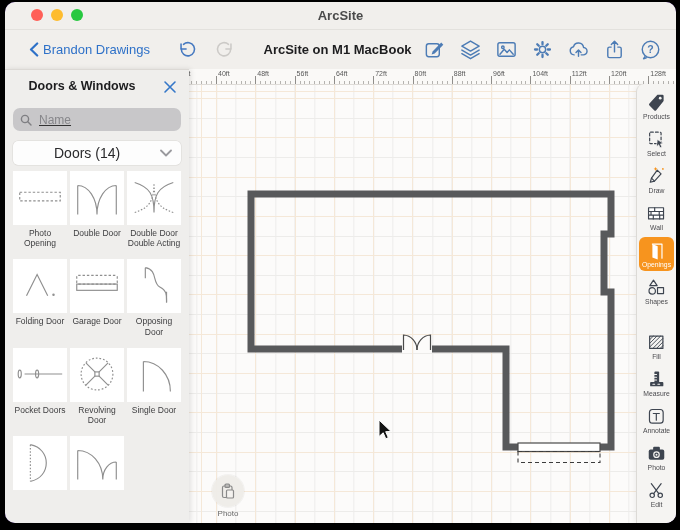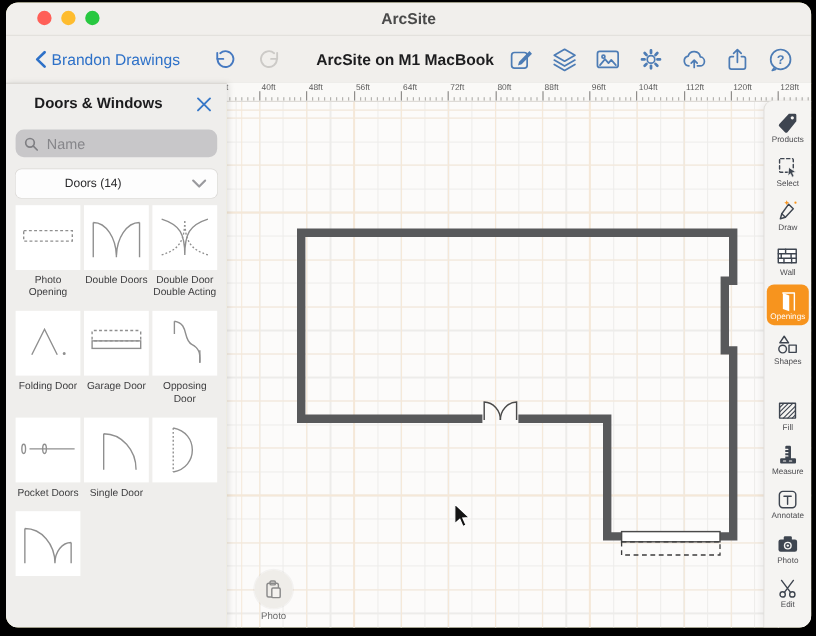--- a/index.html
+++ b/index.html
@@ -1,17 +1,17 @@
 <!DOCTYPE html>
 <html><head>
 <meta charset="utf-8">
 <style>
   html,body{margin:0;padding:0;background:#000;width:680px;height:530px;overflow:hidden;
     font-family:"Liberation Sans","DejaVu Sans",sans-serif;-webkit-font-smoothing:antialiased;}
-  .window{position:absolute;left:5px;top:2px;width:671px;height:521px;background:#fef9c3;
+  .window{position:absolute;left:5px;top:2px;width:671px;height:521px;background:#4c1d95;
     border-radius:10px;overflow:hidden;box-shadow:0 8px 30px rgba(0,0,0,.6);}
   
   .titlebar{position:absolute;left:0;top:0;right:0;height:27px;background:#f1efec;border-bottom:1px solid #e3e1dd;}
   .lights{position:absolute;left:26px;top:7px;display:flex;gap:8px;}
   .light{width:12px;height:12px;border-radius:50%;}
   .light.r{background:#ff5f57;}.light.y{background:#febc2e;}.light.g{background:#28c840;}
   .win-title{position:absolute;left:0;right:0;top:6px;text-align:center;font-size:13px;font-weight:bold;color:#4a4a4a;}
   
   .toolbar{position:absolute;left:0;top:28px;right:0;height:39px;background:#f1efec;
     border-bottom:1px solid #d7d4d0;display:flex;align-items:center;}
@@ -43,25 +43,25 @@
     background:rgba(238,236,232,.95);box-shadow:0 0 0 1px rgba(0,0,0,.04);display:flex;align-items:center;justify-content:center;}
   .paste-label{position:absolute;left:3px;top:425px;width:72px;text-align:center;font-size:8px;color:#6a6a6a;}
   
   .panel{position:absolute;left:0;top:67px;width:184px;bottom:0;background:#efeeec;z-index:5;
     box-shadow:2px 0 5px rgba(0,0,0,.10);border-top:1px solid #dcd9d5;overflow:hidden;}
   .panel-header{position:relative;height:34px;}
   .panel-title{position:absolute;left:0;right:30px;top:9px;text-align:center;font-size:12.5px;font-weight:bold;color:#1c1c1e;}
   .panel-close{position:absolute;right:9px;top:7px;width:20px;height:20px;display:flex;align-items:center;justify-content:center;background:none;border:none;padding:0;}
   .search-box{position:absolute;left:8px;top:38px;width:168px;height:23px;background:#c8c7c9;border-radius:7px;
     display:flex;align-items:center;padding:0 7px;box-sizing:border-box;gap:5px;}
-  .search-box input{flex:1;border:none;background:transparent;outline:none;font-size:12px;color:#333;min-width:0;}
+  .search-box input{flex:1;border:none;background:transparent;outline:none;font-size:12px;color:#333;min-width:0;text-decoration:underline;}
   .search-box input::placeholder{color:#86868a;}
   .dropdown{position:absolute;left:8px;top:71px;width:168px;height:24px;background:#fdfdfd;border-radius:5px;
     box-shadow:0 0 0 0.5px #d9d7d4;display:flex;align-items:center;padding:0 9px;box-sizing:border-box;}
-  .dropdown-label{flex:1;font-size:10px;color:#2a2a2c;padding-left:32px;}
+  .dropdown-label{flex:1;font-size:14px;color:#2a2a2c;padding-left:32px;}
   .tiles{position:absolute;left:8px;top:101px;width:168px;display:grid;grid-template-columns:54px 54px 54px;
     column-gap:3px;row-gap:11px;}
   .tile .img{width:54px;height:54px;background:#fff;display:flex;align-items:center;justify-content:center;}
   .tile .lbl{margin-top:3px;font-size:8.5px;line-height:1.2;color:#3d3d3f;text-align:center;min-height:10px;}
   .tile svg{stroke:#8f8f8f;fill:none;stroke-width:1.2;}
   
   .sidebar{position:absolute;right:0;top:82px;width:40px;bottom:0;background:#f5f4f2;z-index:6;
     border-left:1px solid #dcdad6;box-shadow:-2px 0 5px rgba(0,0,0,.05);border-radius:8px 0 0 0;
     display:flex;flex-direction:column;align-items:stretch;padding-top:5px;box-sizing:border-box;}
   .tool{height:34px;margin:0 2px 3px 2px;display:flex;flex-direction:column;align-items:center;justify-content:center;border-radius:6px;}
@@ -333,21 +333,21 @@
             </svg>
           </div>
           <div class="lbl">Photo Opening</div>
         </div>
         <div class="tile">
           <div class="img">
             <svg width="54" height="50" viewBox="0 0 56 50">
               <path d="M8,42 V12 M8,12 A20,30 0 0 1 28,42 M48,42 V12 M48,12 A20,30 0 0 0 28,42"></path>
             </svg>
           </div>
-          <div class="lbl">Double Doors</div>
+          <div class="lbl">Double Door</div>
         </div>
         <div class="tile">
           <div class="img">
             <svg width="54" height="50" viewBox="0 0 56 50">
               <path d="M8,9 C24,14 28,22 28,40 M48,9 C32,14 28,22 28,40"></path>
               <path stroke-dasharray="1.6 1.8" d="M8,40 C24,35 28,27 28,9 M48,40 C32,35 28,27 28,9"></path>
             </svg>
           </div>
           <div class="lbl">Double Door Double Acting</div>
         </div>
@@ -380,20 +380,30 @@
         </div>
         <div class="tile">
           <div class="img">
             <svg width="54" height="50" viewBox="0 0 56 50">
               <ellipse cx="7" cy="24" rx="1.6" ry="4"></ellipse>
               <path d="M12,24 H51"></path>
               <ellipse cx="25" cy="24" rx="1.6" ry="4"></ellipse>
             </svg>
           </div>
           <div class="lbl">Pocket Doors</div>
+        </div>
+        <div class="tile">
+          <div class="img">
+            <svg width="54" height="50" viewBox="0 0 56 50">
+              <circle cx="28" cy="24" r="16.5" stroke-dasharray="1.8 2"></circle>
+              <path d="M16.5,12.5 L39.5,35.5 M39.5,12.5 L16.5,35.5"></path>
+              <rect x="25.8" y="21.8" width="4.4" height="4.4" fill="#fff"></rect>
+            </svg>
+          </div>
+          <div class="lbl">Revolving Door</div>
         </div>
         <div class="tile">
           <div class="img">
             <svg width="54" height="50" viewBox="0 0 56 50">
               <path d="M17,11 V42 M17,11 A28,31 0 0 1 45,42"></path>
             </svg>
           </div>
           <div class="lbl">Single Door</div>
         </div>
         <div class="tile">

